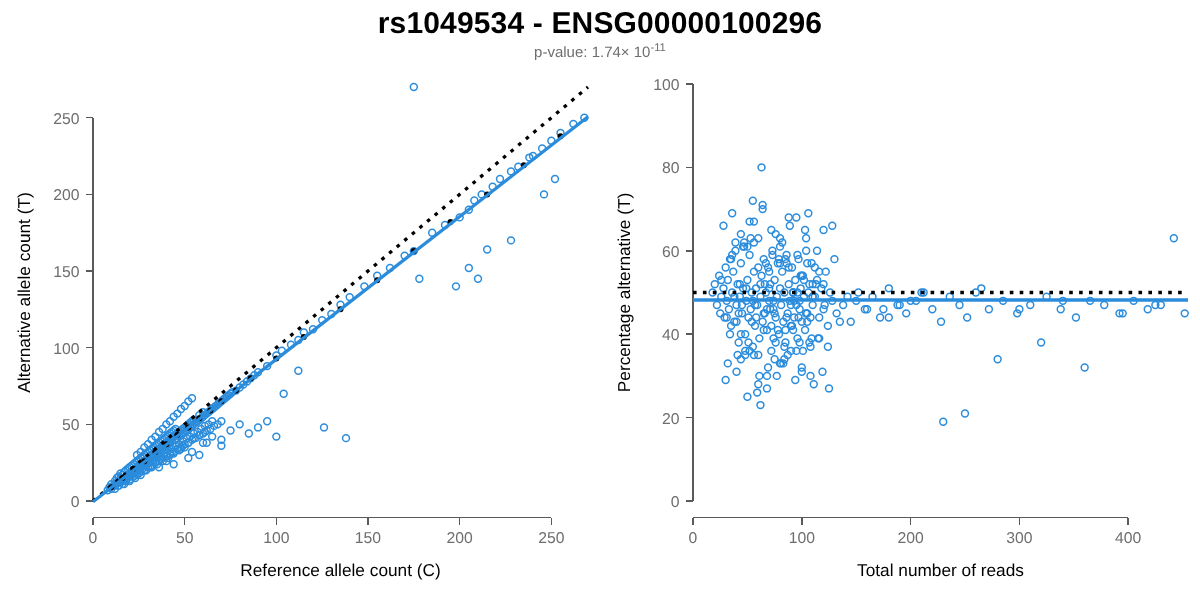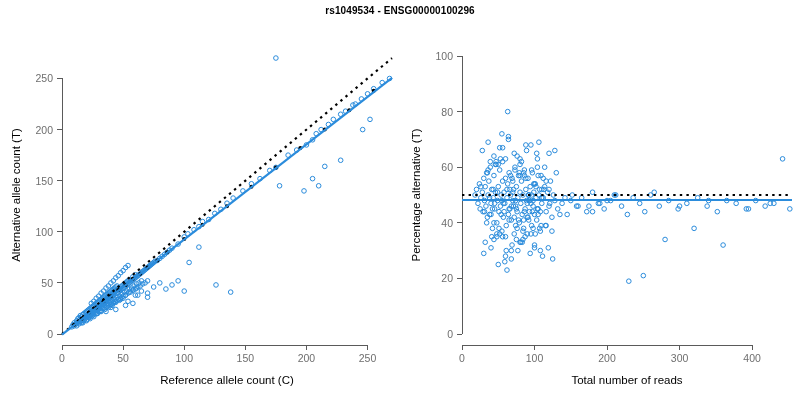--- a/index.html
+++ b/index.html
@@ -18,21 +18,21 @@
     height: 400px;
     background: #ffffff;
     overflow: hidden;
   }
   .title {
     position: absolute;
     top: 5px;
     left: 0;
     width: 800px;
     text-align: center;
-    font-size: 10px;
+    font-size: 20px;
     font-weight: bold;
     color: #000000;
     letter-spacing: 0.1px;
   }
   .subtitle {
     position: absolute;
     top: 27px;
     left: 0;
     width: 800px;
     text-align: center;
@@ -93,20 +93,23 @@
   }
   .mean-dot { stroke: none; }
 </style>
 </head>
 <body>
 
 <div id="figure">
 
   <div class="title">rs1049534 - ENSG00000100296</div>
 
+  <div class="subtitle">
+    <span>p-value: 1.74× 10</span><sup>-11</sup>
+  </div>
 
   <div class="panel panel-left">
     <svg class="plot-svg" id="svg-left" width="400" height="400">
         <defs>
           <clipPath id="svg-left-clip">
             <rect x="56" y="50" width="342" height="290"></rect>
           </clipPath>
         </defs>
         <line x1="62" y1="334" x2="62" y2="78.48529411764707" class="axis-line"></line>
         <line x1="62" y1="334" x2="57" y2="334" class="tick-mark"></line>

